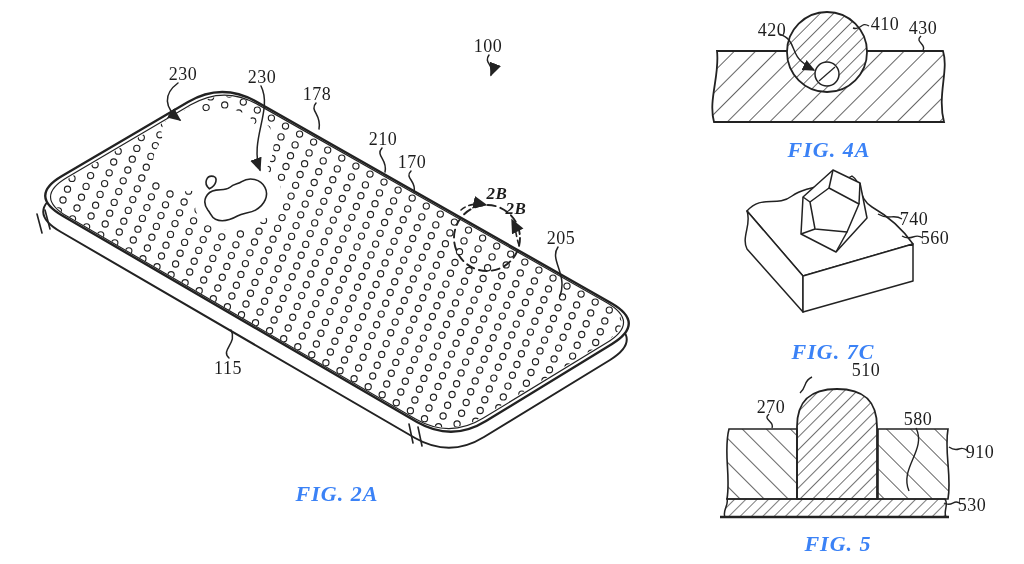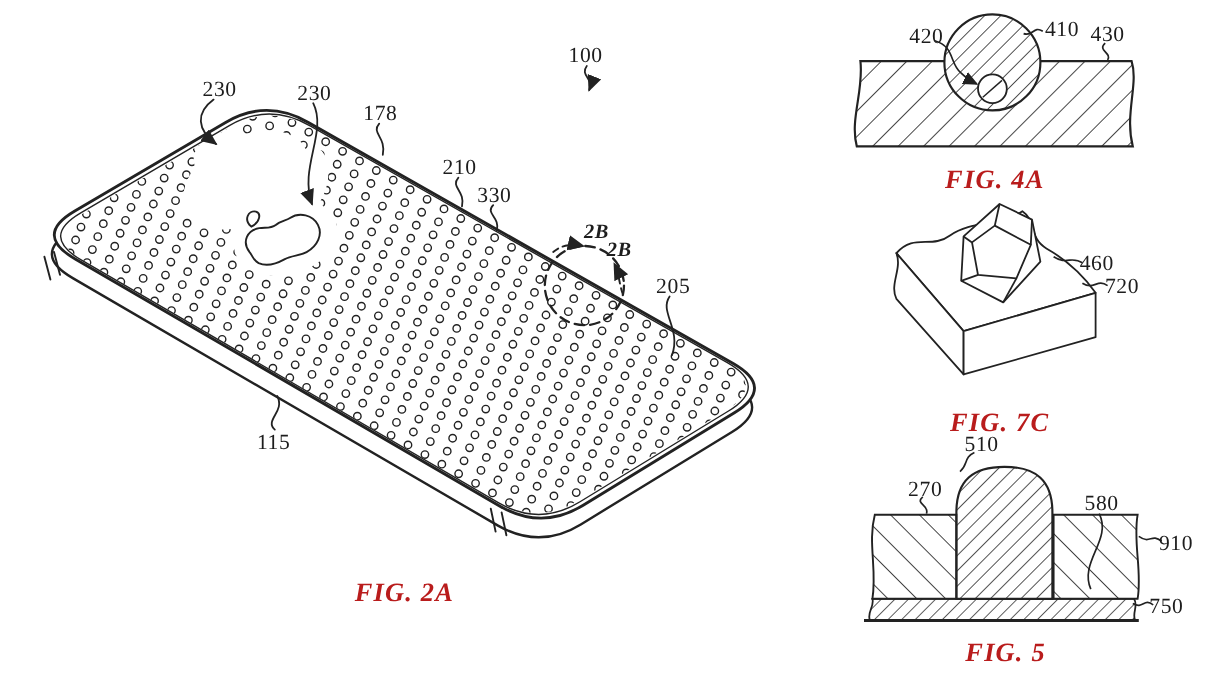--- a/index.html
+++ b/index.html
@@ -3,21 +3,21 @@
 <meta charset="utf-8">
 <style>
   html,body{margin:0;padding:0;background:#fff;}
   #stage{position:relative;width:1024px;height:564px;background:#fff;overflow:hidden;
          font-family:"Liberation Serif",serif;}
   #drawing{position:absolute;left:0;top:0;}
   .ref{position:absolute;transform:translate(-50%,-50%);font-size:18px;color:#1d1d1d;
        white-space:nowrap;letter-spacing:.5px;line-height:1;}
   .ref.it{font-style:italic;font-weight:600;font-size:17px;}
   .cap{position:absolute;transform:translate(-50%,-50%);font-style:italic;font-weight:bold;
-       font-size:22px;color:#b91c1c;white-space:nowrap;letter-spacing:1px;line-height:1;}
+       font-size:22px;color:#3b82f6;white-space:nowrap;letter-spacing:1px;line-height:1;}
   svg *{vector-effect:none;}
 </style>
 </head>
 <body>
 
 <div id="stage">
 
 <svg id="drawing" width="1024" height="564" viewBox="0 0 1024 564">
   <defs>
     <marker id="ah" orient="auto" markerWidth="11" markerHeight="9" refX="8" refY="4">
@@ -890,37 +890,37 @@
     </g>
   </g>
 </svg>
 
 <div id="labels">
   <span class="ref" style="left:488px;top:46px">100</span>
   <span class="ref" style="left:183px;top:74px">230</span>
   <span class="ref" style="left:262px;top:77px">230</span>
   <span class="ref" style="left:317px;top:94px">178</span>
   <span class="ref" style="left:383px;top:139px">210</span>
-  <span class="ref" style="left:412px;top:162px">330</span>
+  <span class="ref" style="left:412px;top:162px">170</span>
   <span class="ref it" style="left:497px;top:193px">2B</span>
   <span class="ref it" style="left:516px;top:208px">2B</span>
   <span class="ref" style="left:561px;top:238px">205</span>
   <span class="ref" style="left:228px;top:368px">115</span>
   <span class="cap" style="left:337px;top:494px">FIG. 2A</span>
 
   <span class="ref" style="left:772px;top:30px">420</span>
   <span class="ref" style="left:885px;top:24px">410</span>
   <span class="ref" style="left:923px;top:28px">430</span>
   <span class="cap" style="left:829px;top:150px">FIG. 4A</span>
 
-  <span class="ref" style="left:914px;top:219px">460</span>
-  <span class="ref" style="left:935px;top:238px">720</span>
+  <span class="ref" style="left:914px;top:219px">740</span>
+  <span class="ref" style="left:935px;top:238px">560</span>
   <span class="cap" style="left:833px;top:352px">FIG. 7C</span>
 
-  <span class="ref" style="left:818px;top:370px">510</span>
+  <span class="ref" style="left:866px;top:370px">510</span>
   <span class="ref" style="left:771px;top:407px">270</span>
   <span class="ref" style="left:918px;top:419px">580</span>
   <span class="ref" style="left:980px;top:452px">910</span>
-  <span class="ref" style="left:972px;top:505px">750</span>
+  <span class="ref" style="left:972px;top:505px">530</span>
   <span class="cap" style="left:838px;top:544px">FIG. 5</span>
 </div>
 
 </div>
 
 </body></html>

